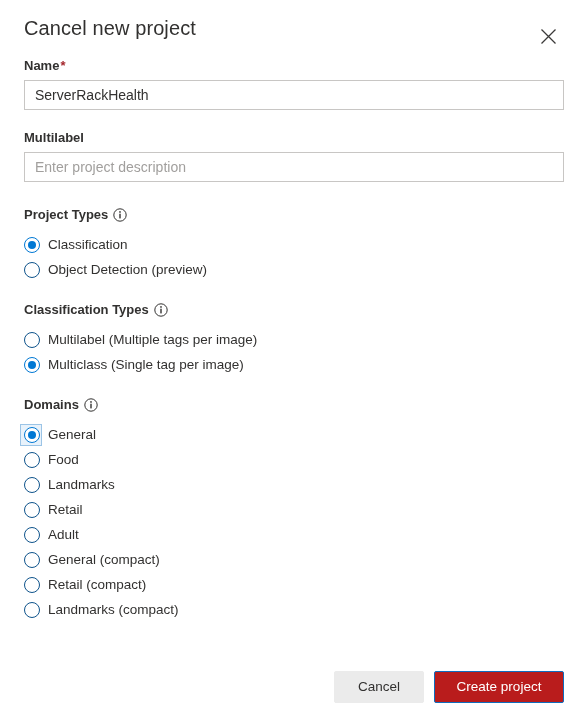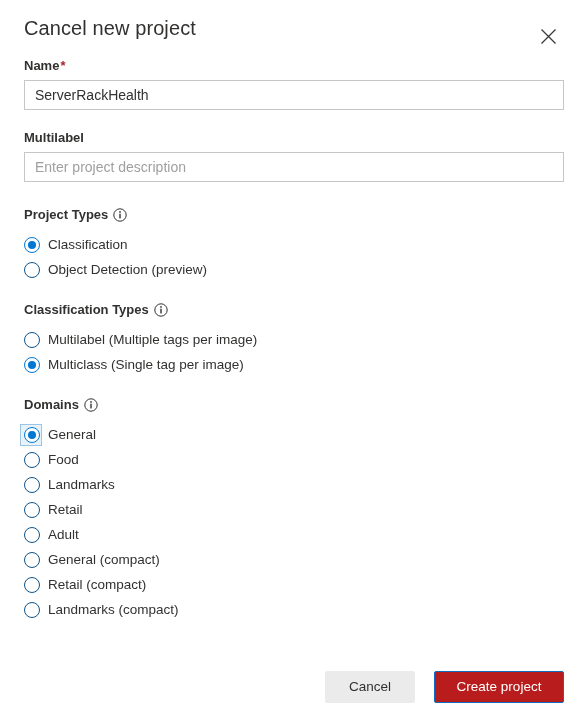--- a/index.html
+++ b/index.html
@@ -170,21 +170,21 @@
   
   .dialog-footer {
     position: absolute;
     left: 24px;
     right: 20px;
     bottom: 12px;
     height: 36px;
     display: flex;
     justify-content: flex-end;
     align-items: center;
-    gap: 19px;
+    gap: 10px;
   }
   .btn {
     height: 32px;
     min-width: 90px;
     padding: 0 16px;
     font-family: "Liberation Sans", sans-serif;
     font-size: 13.5px;
     font-weight: 400;
     border-radius: 2px;
     border: 1px solid transparent;

